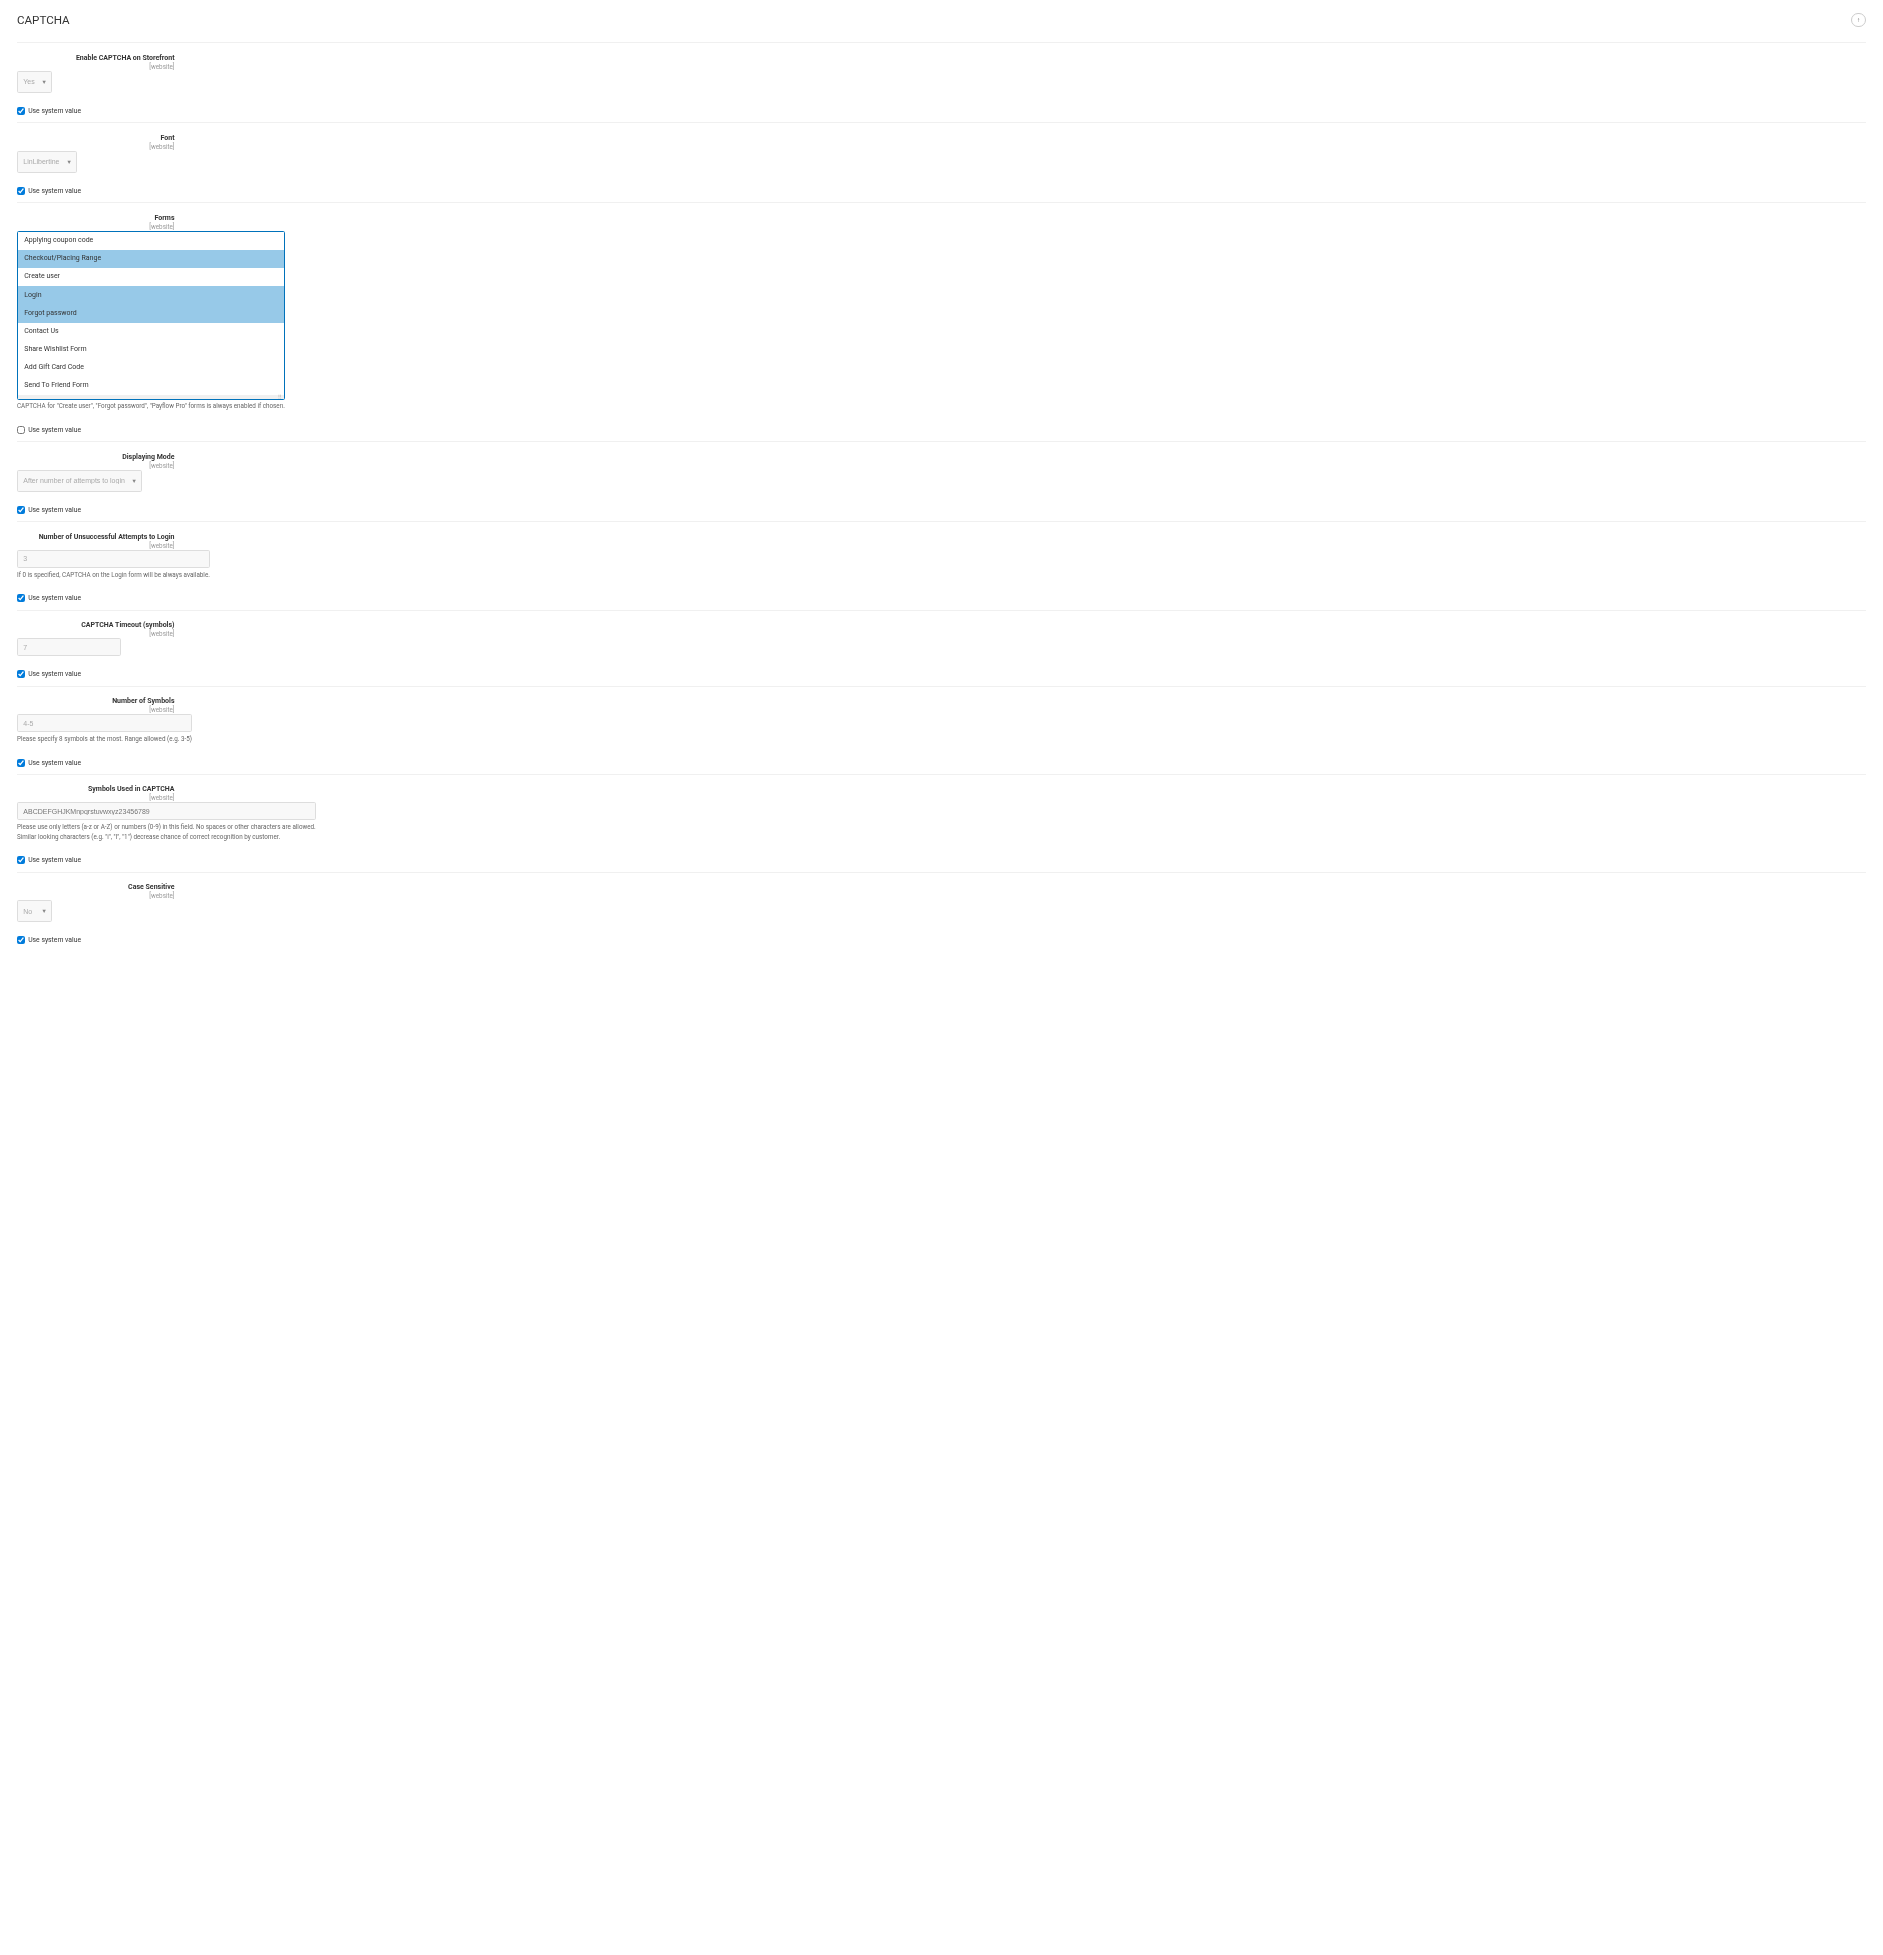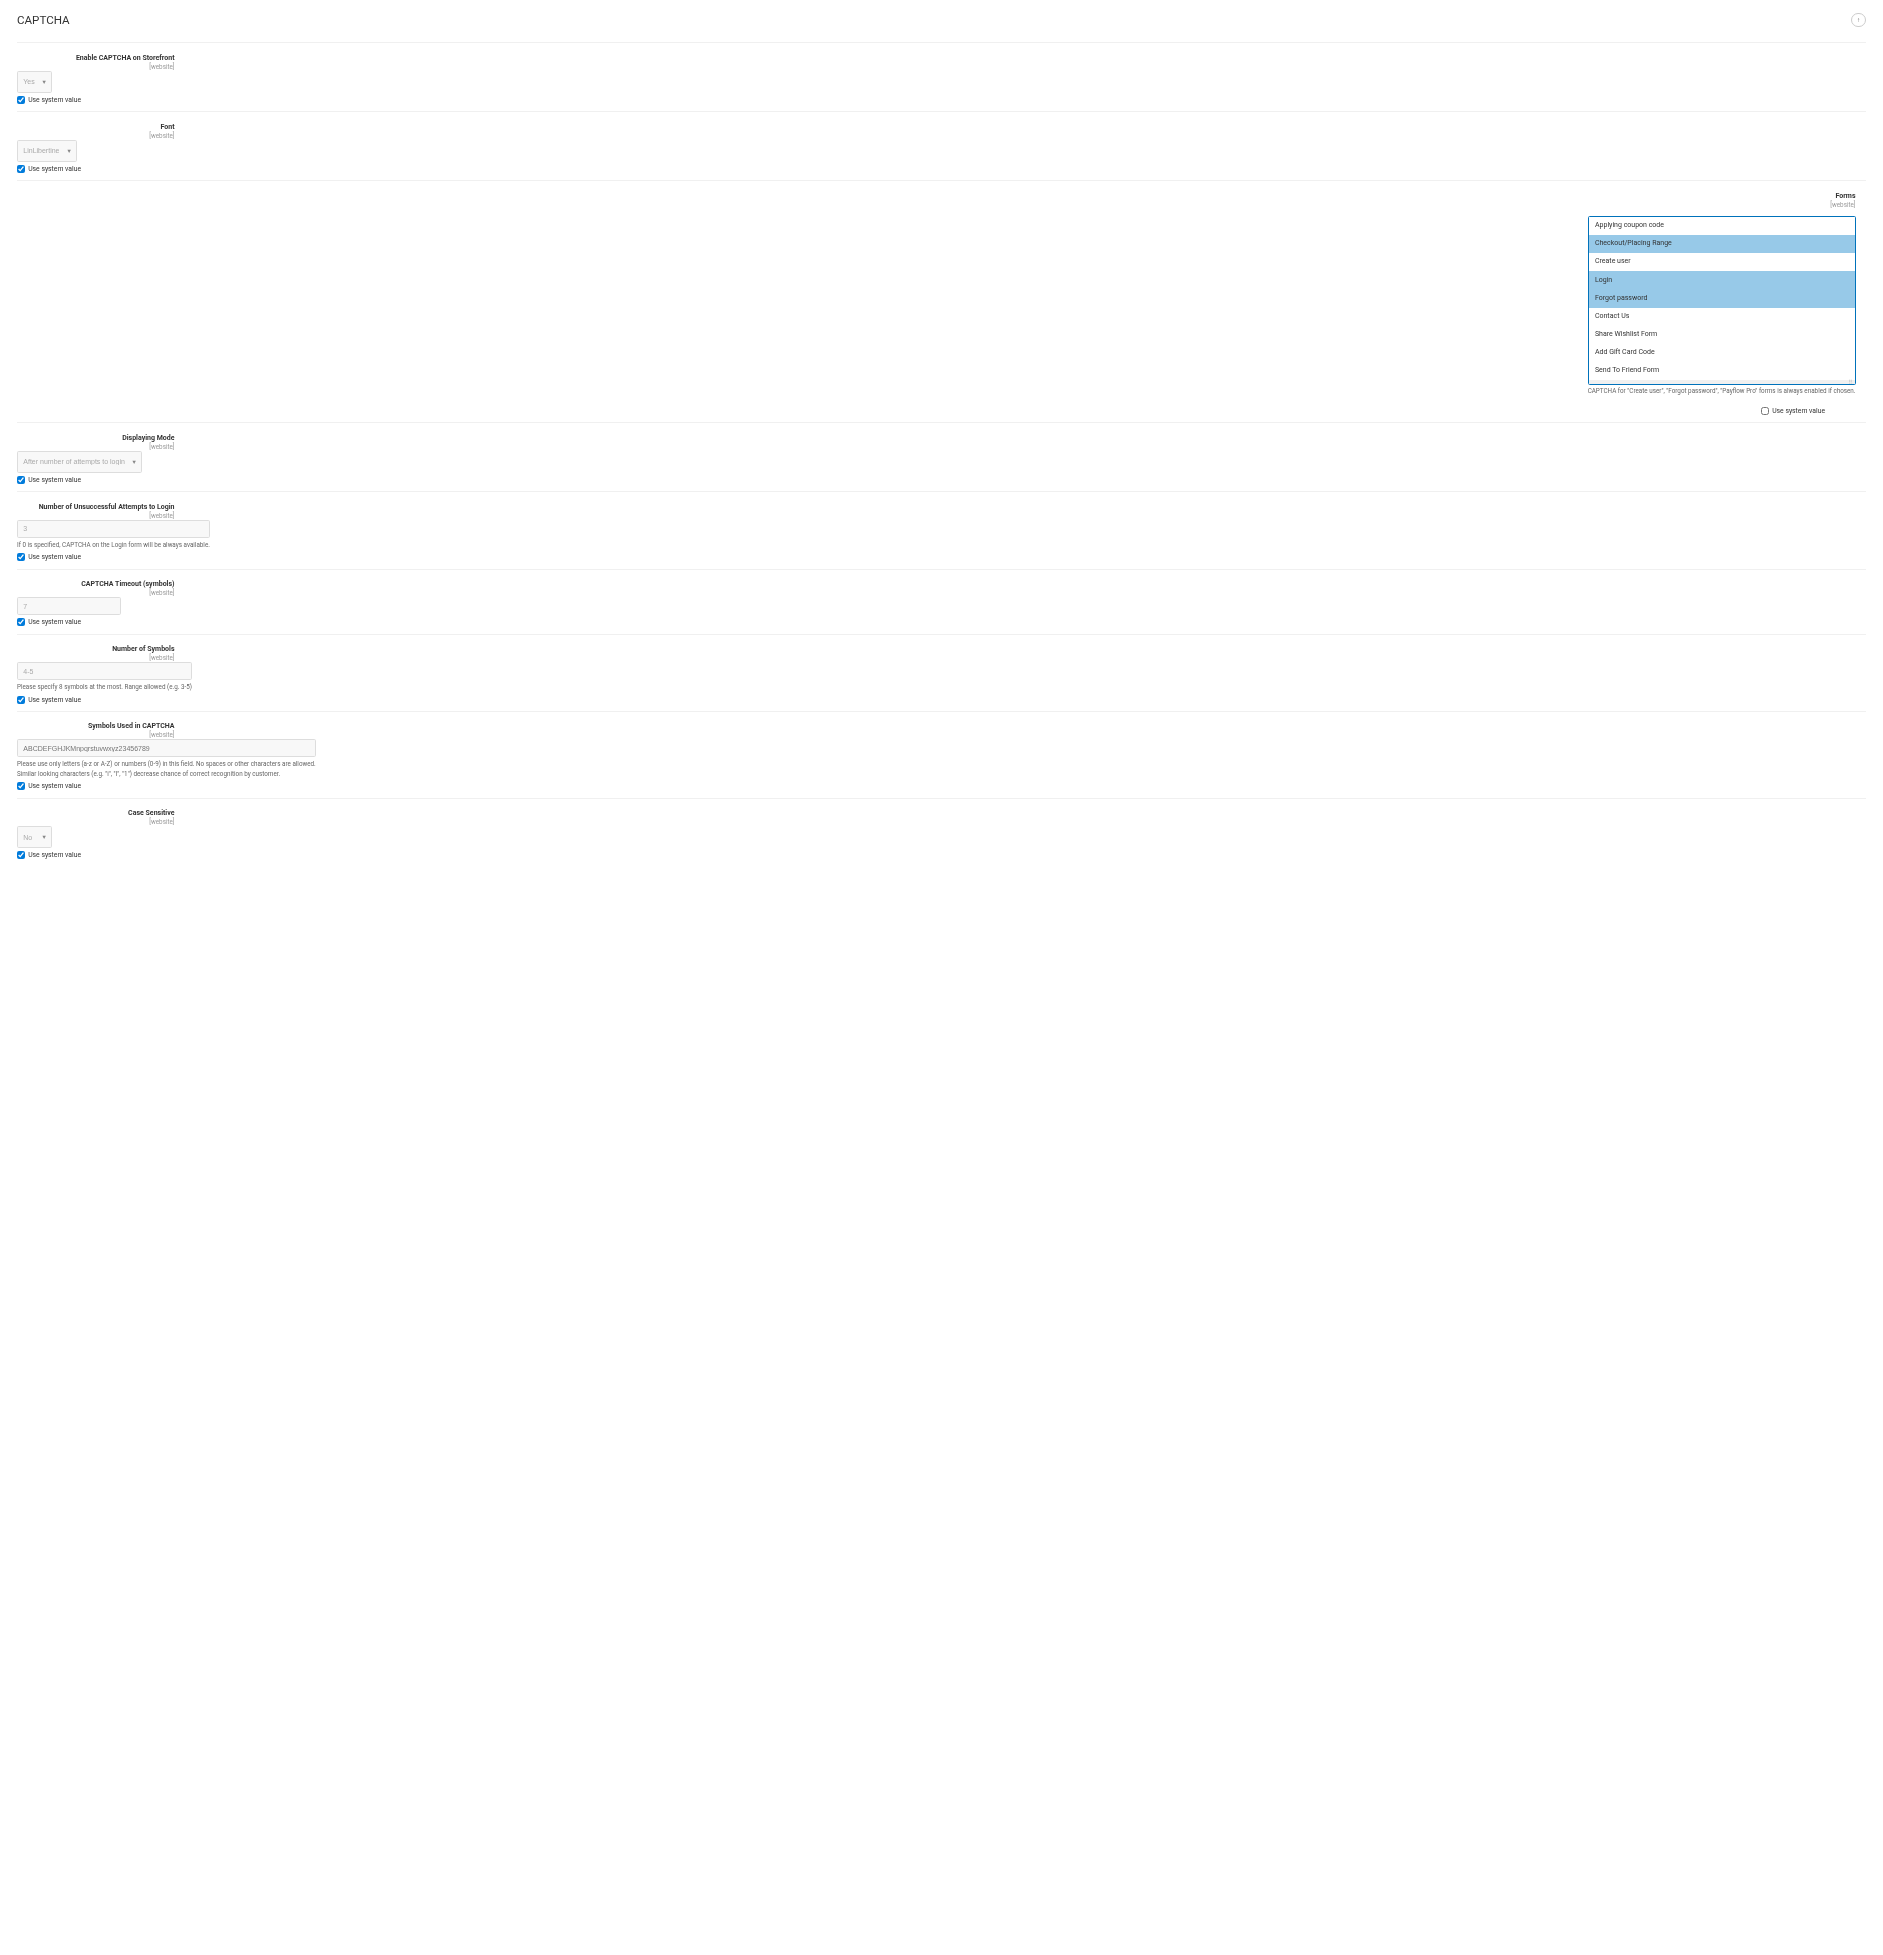--- a/index.html
+++ b/index.html
@@ -65,20 +65,21 @@
     .input-cell {
       flex: 1;
       padding-right: 10.5px;
     }
     .system-value-cell {
       width: 105px;
       min-width: 105px;
       display: flex;
       align-items: center;
       padding-top: 3.2px;
+      margin-top: 11px;
     }
     .select-wrapper {
       position: relative;
       width: 100%;
     }
     .form-select {
       width: 100%;
       height: 22px;
       border: 0.5px solid #ddd;
       border-radius: 1.6px;
@@ -210,21 +211,21 @@
     </div>
   </div>
   <div class="system-value-cell">
     <label class="checkbox-label">
       <input type="checkbox" class="checkbox-input" checked="" style="">
       <span>Use system value</span>
     </label>
   </div>
 </div>
 
-<div class="form-row" style="align-items: flex-end; gap: 7px;">
+<div class="form-row" style="align-items: flex-start;">
   <div class="label-cell">
     <span class="label-text">Forms</span>
     <span class="label-scope">[website]</span>
   </div>
   <div class="input-cell">
     <div class="multi-select">
       <div class="multi-select-item">Applying coupon code</div>
       <div class="multi-select-item selected">Checkout/Placing Range</div>
       <div class="multi-select-item">Create user</div>
       <div class="multi-select-item selected">Login</div>

